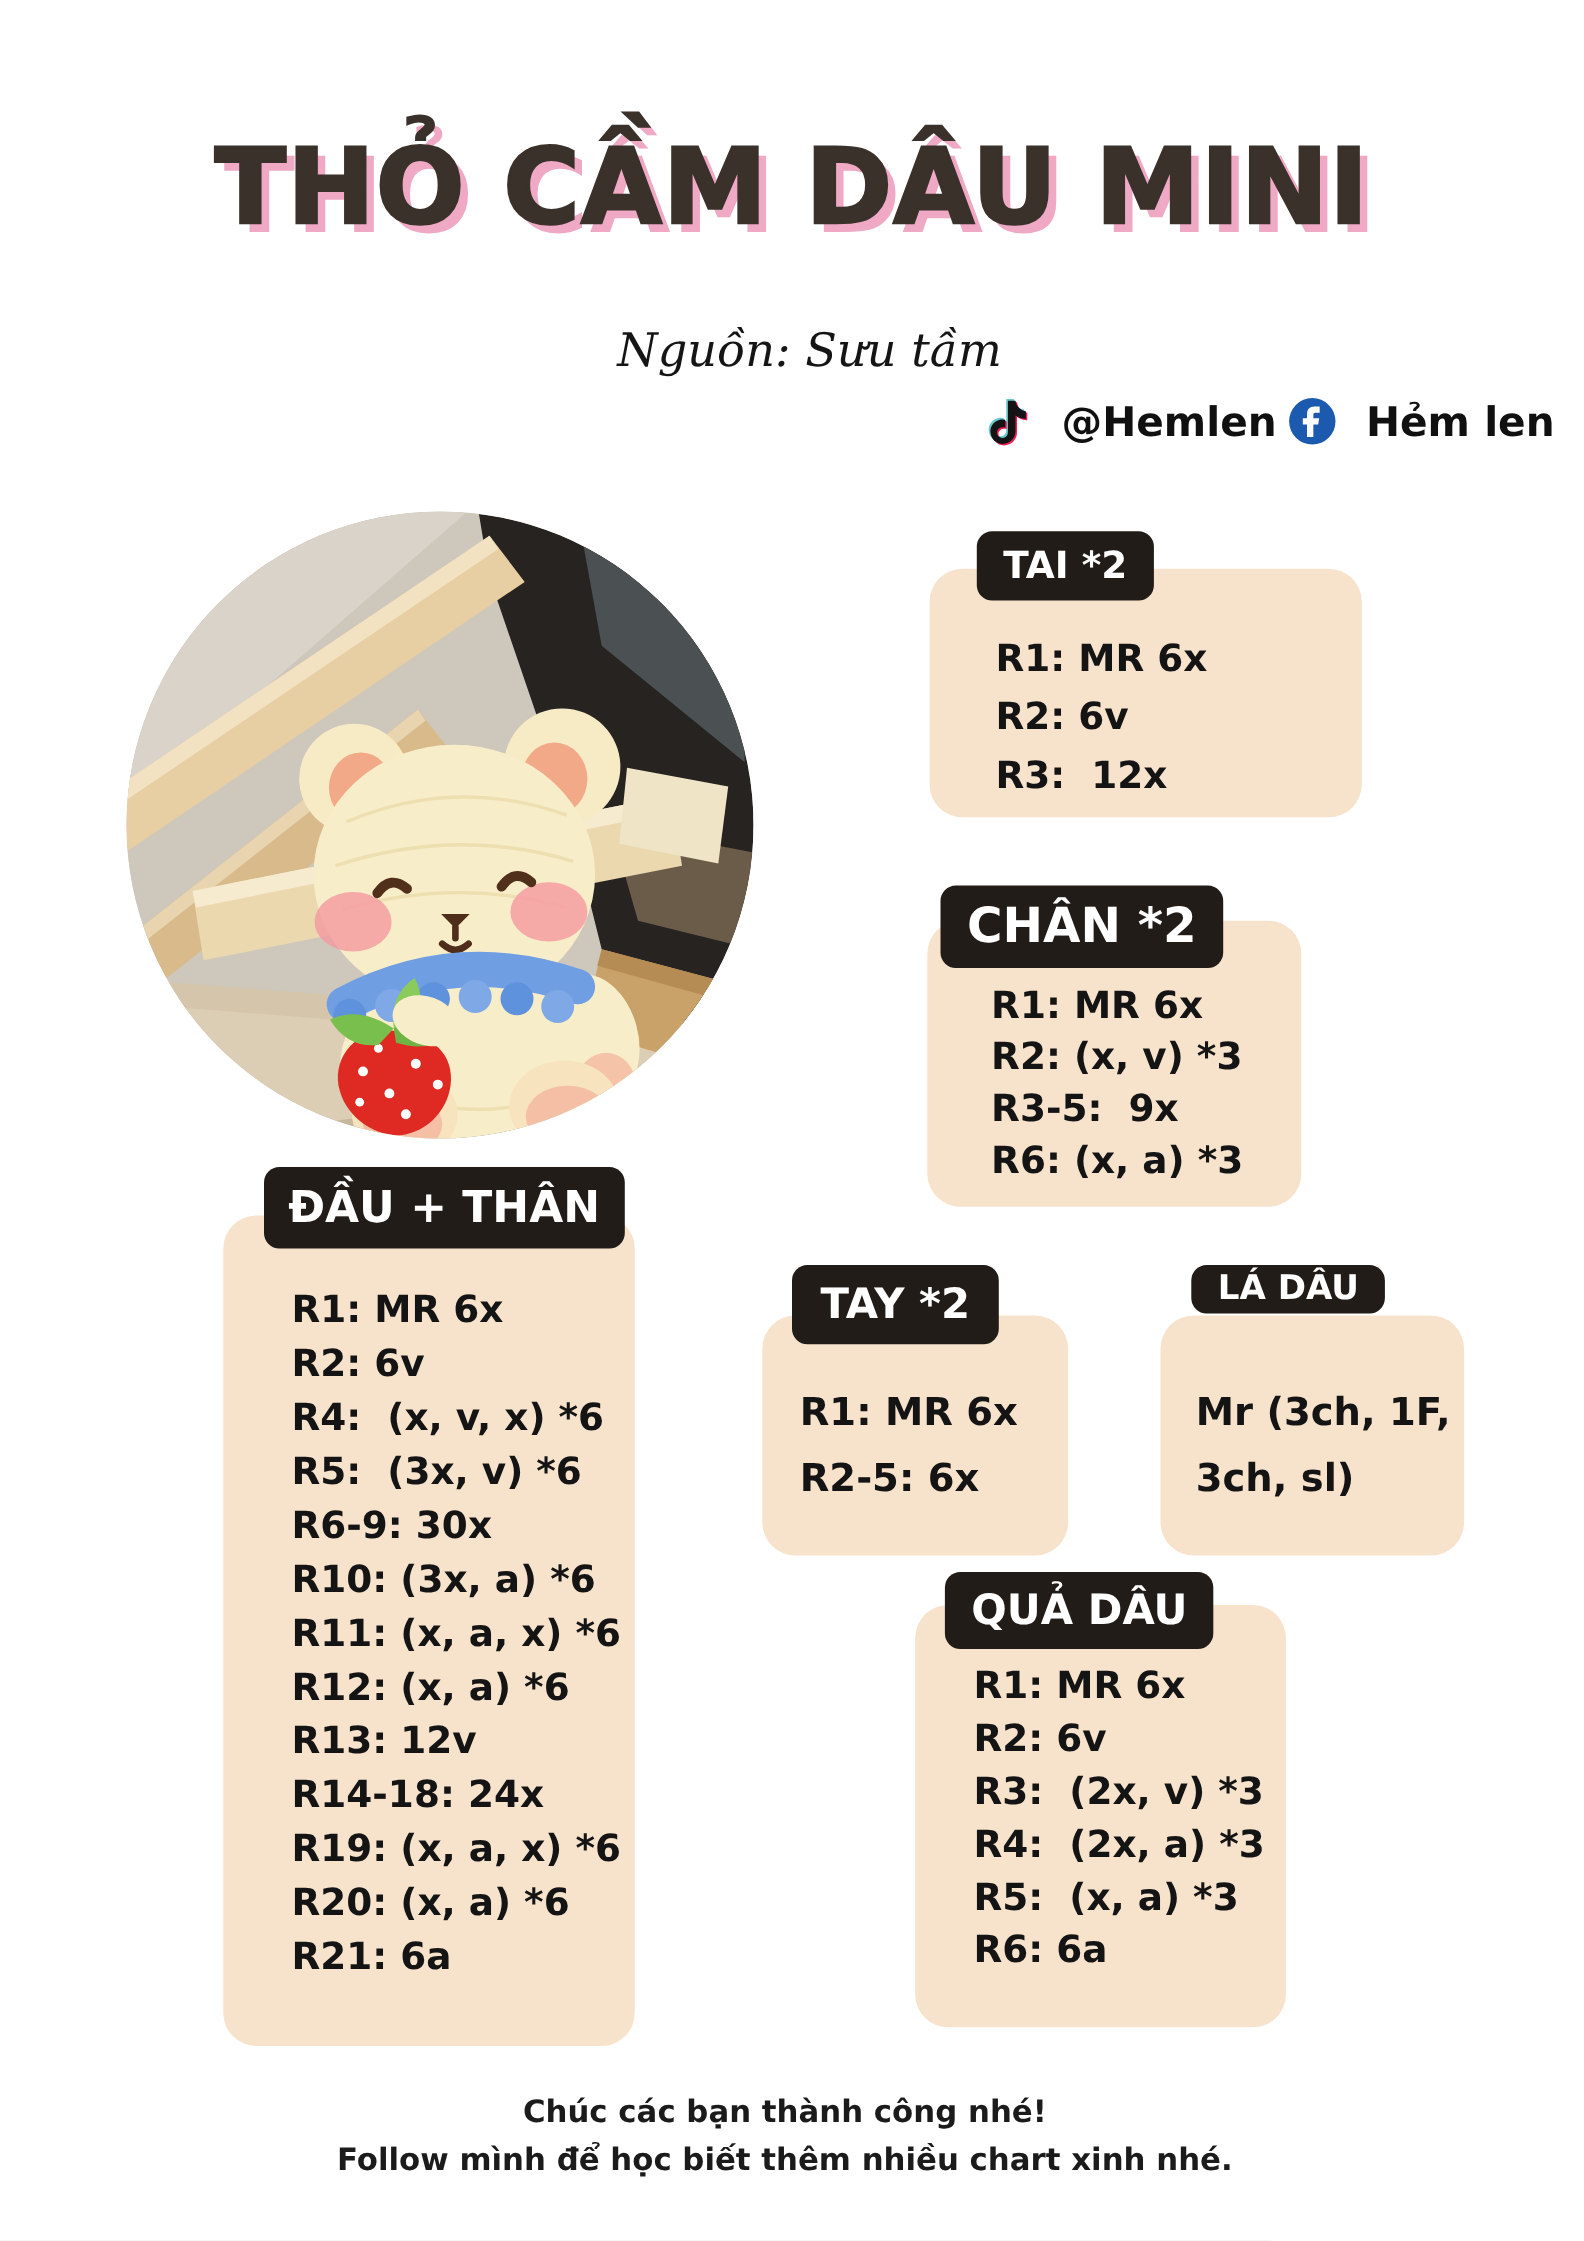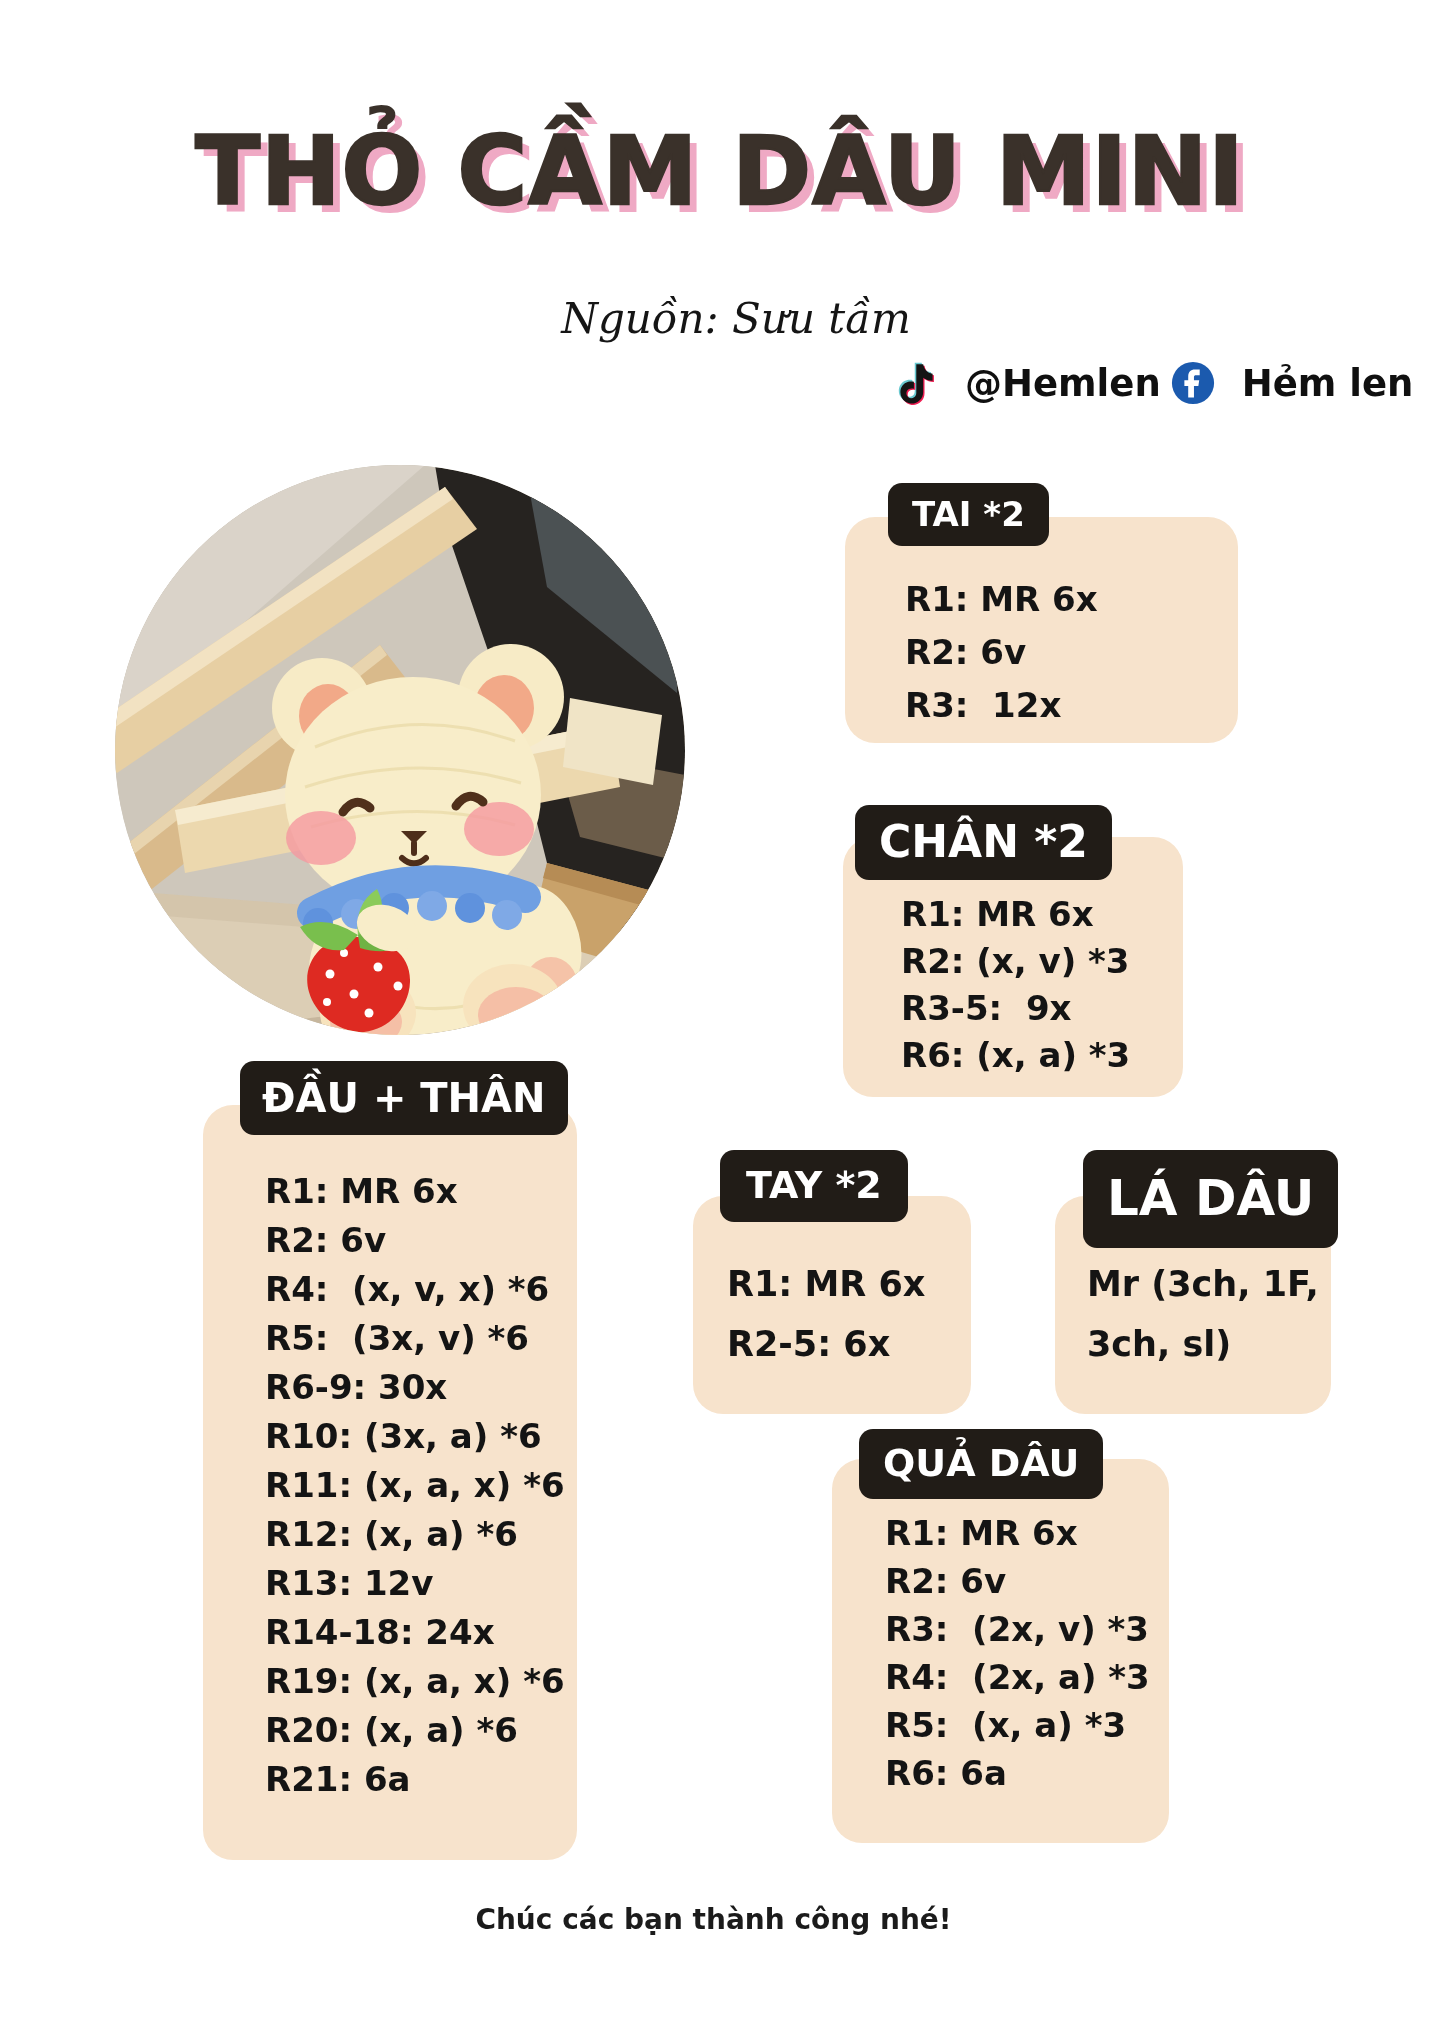--- a/index.html
+++ b/index.html
@@ -50,21 +50,21 @@
 
   .card-dau   { left:203px;  top:1105px; width:374px; height:755px; }
   .card-dau .card-label   { left:37px; top:-44px; font-size:40px; padding:14px 22px; }
   .card-dau .rows         { padding:62px 0 0 62px; font-size:34px; line-height:49px; }
 
   .card-tay   { left:693px;  top:1196px; width:278px; height:218px; }
   .card-tay .card-label   { left:27px; top:-46px; font-size:38px; padding:14px 26px; }
   .card-tay .rows         { padding:58px 0 0 34px; font-size:35px; line-height:60px; }
 
   .card-la    { left:1055px; top:1196px; width:276px; height:218px; }
-  .card-la .card-label    { left:28px; top:-46px; font-size:50px; padding:20px 24px; }
+  .card-la .card-label    { left:28px; top:-46px; font-size:31px; padding:4px 24px; }
   .card-la .rows          { padding:58px 0 0 32px; font-size:35px; line-height:60px; }
 
   .card-qua   { left:832px;  top:1459px; width:337px; height:384px; }
   .card-qua .card-label   { left:27px; top:-30px; font-size:38px; padding:13px 24px; }
   .card-qua .rows         { padding:50px 0 0 53px; font-size:34px; line-height:48px; }
 
   .footer {
     position:absolute; left:0; top:1903px; width:1390px; text-align:center;
     color:#1b1b1b;
     padding-left:37px;
@@ -258,15 +258,16 @@
       <div class="row">R2: 6v</div>
       <div class="row">R3:  (2x, v) *3</div>
       <div class="row">R4:  (2x, a) *3</div>
       <div class="row">R5:  (x, a) *3</div>
       <div class="row">R6: 6a</div>
     </div>
   </div>
 
   <div class="footer">
     <div class="f1">Chúc các bạn thành công nhé!</div>
+    <div class="f2">Follow mình để học biết thêm nhiều chart xinh nhé.</div>
   </div>
 
 </div>
 
 </body></html>

